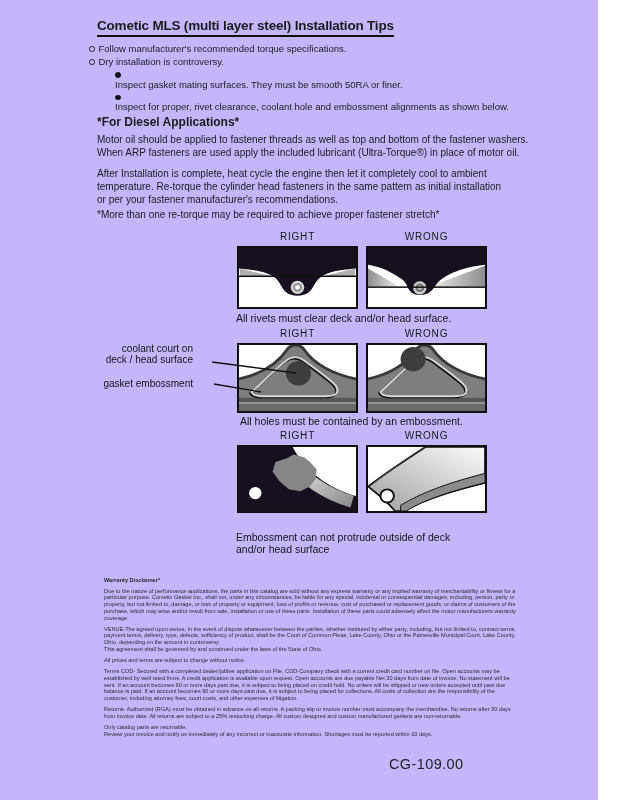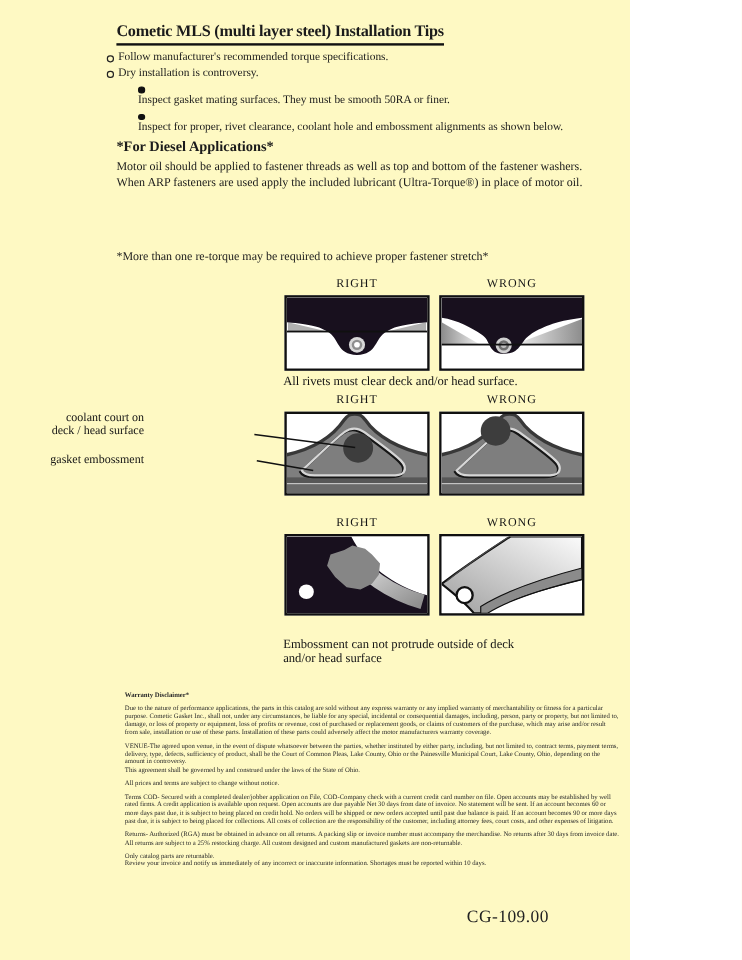--- a/index.html
+++ b/index.html
@@ -1,17 +1,17 @@
 <!DOCTYPE html>
 <html><head>
 <meta charset="utf-8">
 <style>
   html,body{margin:0;padding:0;background:#ffffff;}
-  #page{position:relative;width:525px;height:800px;background:#fef9c3;overflow:hidden;
-        font-family:Liberation Serif, serif;color:#1b1b1b;}
+  #page{position:relative;width:598px;height:800px;background:#c4b5fd;overflow:hidden;
+        font-family:Liberation Sans, sans-serif;color:#1b1b1b;}
   .abs{position:absolute;}
   .pre{white-space:pre-line;}
 
   .doc-title{left:97px;top:18px;font-size:13.5px;font-weight:bold;letter-spacing:-0.2px;
              border-bottom:2px solid #111;padding-bottom:2px;}
 
   .bullets{left:89px;top:42px;width:470px;font-size:9.5px;line-height:13px;}
   .b-row{display:flex;align-items:flex-start;}
   .b-row .mk{flex:0 0 auto;width:3.5px;height:3.5px;border:1px solid #222;border-radius:50%;
              margin:4px 4px 0 0;}
@@ -59,20 +59,23 @@
     </div>
     <div class="b-row sub">
       <span class="mk"></span>
       <span>Inspect for proper, rivet clearance, coolant hole and embossment alignments as shown below.</span>
     </div>
   </div>
 
   <div class="abs sec-head">*For Diesel Applications*</div>
   <div class="abs body-p p1 pre">Motor oil should be applied to fastener threads as well as top and bottom of the fastener washers.
 When ARP fasteners are used apply the included lubricant (Ultra-Torque®) in place of motor oil.</div>
+  <div class="abs body-p p2 pre">After Installation is complete, heat cycle the engine then let it completely cool to ambient
+temperature. Re-torque the cylinder head fasteners in the same pattern as initial installation
+or per your fastener manufacturer's recommendations.</div>
   <div class="abs body-p note">*More than one re-torque may be required to achieve proper fastener stretch*</div>
 
   <div class="abs dlabel" style="left:237px;top:231px;">RIGHT</div>
   <div class="abs dlabel" style="left:366px;top:231px;">WRONG</div>
 
   <div class="abs dbox" style="left:237px;top:246px;width:117px;height:59px;">
     <svg width="117" height="59" viewBox="0 0 122 63" preserveAspectRatio="none">
       <rect width="122" height="63" fill="#ffffff"></rect>
       <polygon points="1,22 34,30 1,30" fill="#b0b0b0"></polygon>
       <polygon points="121,22 88,30 121,30" fill="#b0b0b0"></polygon>
@@ -146,20 +149,21 @@
       <rect x="0" y="61" width="122" height="1.2" fill="#c4c4c4"></rect>
       <rect x="0" y="62.2" width="122" height="7.8" fill="#6a6a6a"></rect>
       <g transform="translate(-1.3,1.3)">
         <path d="M13,50 C28,36 42,22 50,16 C56,11.5 62,12 68,16.5 C78,24 92,34 99,41 C103,45 103.5,48.5 101.5,51.5 C100,53.8 96,54.3 90,54.3 L24,54.3 C18,54.3 14.5,53 13,50 Z" fill="none" stroke="#161616" stroke-width="2.2"></path>
       </g>
       <path d="M13,50 C28,36 42,22 50,16 C56,11.5 62,12 68,16.5 C78,24 92,34 99,41 C103,45 103.5,48.5 101.5,51.5 C100,53.8 96,54.3 90,54.3 L24,54.3 C18,54.3 14.5,53 13,50 Z" fill="none" stroke="#d6d6d6" stroke-width="2"></path>
       <circle cx="47" cy="15" r="13" fill="#3d3d3d"></circle>
     </svg>
   </div>
 
+  <div class="abs caption" style="left:240px;top:416px;">All holes must be contained by an embossment.</div>
 
   <div class="abs dlabel" style="left:237px;top:430px;">RIGHT</div>
   <div class="abs dlabel" style="left:366px;top:430px;">WRONG</div>
 
   <div class="abs dbox" style="left:237px;top:445px;width:117px;height:64px;">
     <svg width="117" height="64" viewBox="0 0 122 68" preserveAspectRatio="none">
       <defs>
         <linearGradient id="g3r" x1="0" y1="0" x2="1" y2="1">
           <stop offset="0" stop-color="#f2f2f2"></stop>
             <stop offset="1" stop-color="#8f8f8f"></stop>

